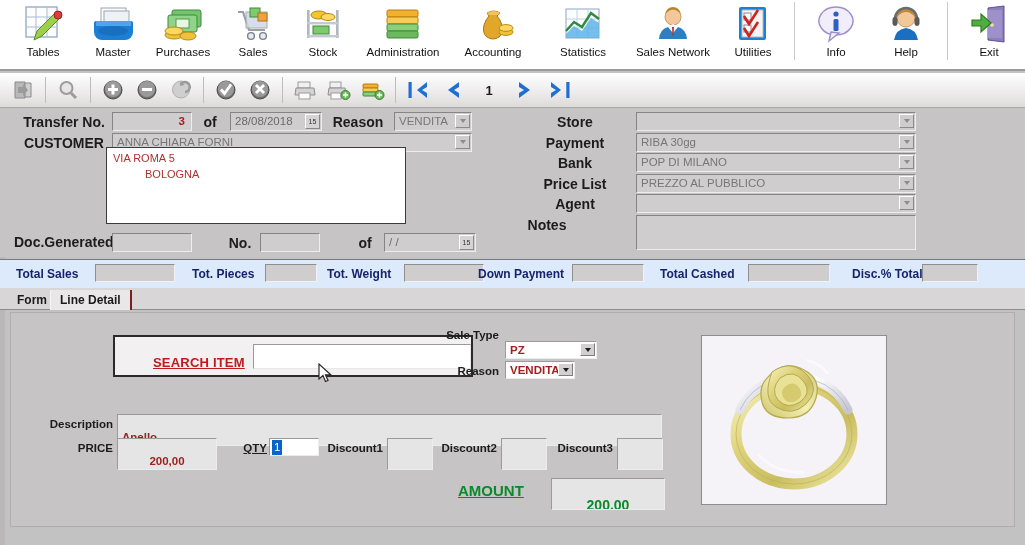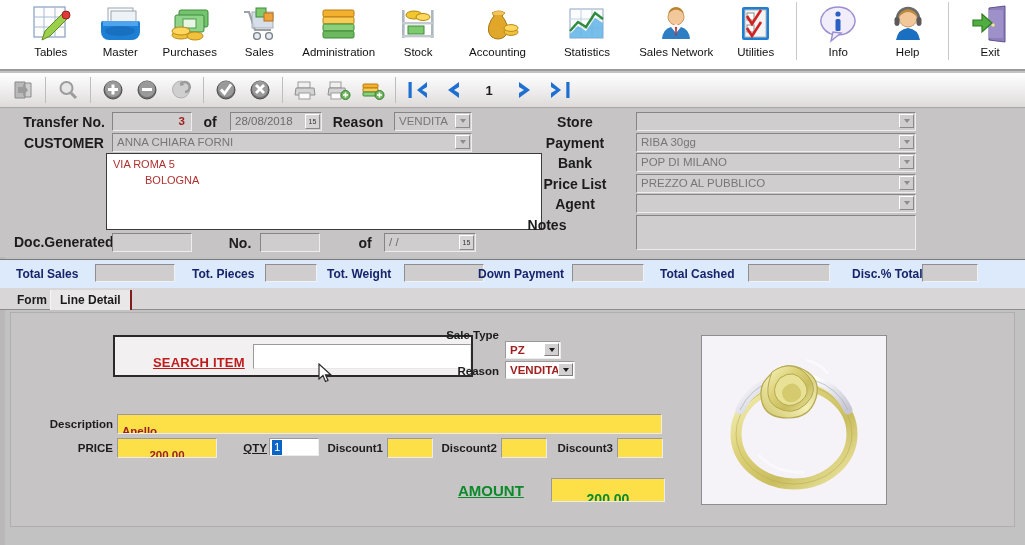--- a/index.html
+++ b/index.html
@@ -12,21 +12,21 @@
   }
   #app{position:relative;width:1025px;height:545px;}
 
   
   .ribbon{
     position:absolute;left:0;top:0;width:1025px;height:71px;
     background:#ffffff;
     border-bottom:2px solid #9a9a9a;
     box-sizing:border-box;
   }
-  .ribbon-inner{display:flex;align-items:flex-start;height:100%;padding-left:16px;}
+  .ribbon-inner{display:flex;align-items:flex-start;height:100%;padding-left:8px;}
   .rb-item{
     width:70px;height:69px;display:flex;flex-direction:column;
     align-items:center;justify-content:flex-start;padding-top:2px;
     box-sizing:border-box;cursor:default;
   }
   .rb-item.wide{width:90px;}
   .rb-ico{height:44px;display:flex;align-items:center;justify-content:center;}
   .rb-lbl{font-size:11.5px;color:#111;white-space:nowrap;line-height:12px;}
   .rb-sep{width:1px;height:58px;background:#c9c9c9;margin:2px 6px 0 6px;}
 
@@ -141,23 +141,23 @@
   .search-input{
     margin-left:8px;width:218px;height:25px;background:#ffffff;
     border:1px solid #9b9999;border-right-color:#e8e8e8;border-bottom-color:#e8e8e8;
     box-sizing:border-box;
   }
   .d-lbl{
     position:absolute;font-weight:bold;font-size:11.5px;color:#1c1c1c;
     text-align:right;line-height:16px;white-space:nowrap;
   }
   .d-fld{
-    position:absolute;box-sizing:border-box;background:#fde047;
+    position:absolute;box-sizing:border-box;background:#e5e5e5;
     border:1px solid #9b9999;border-right-color:#ececec;border-bottom-color:#ececec;
-    font-size:11.5px;padding:9px 4px;line-height:15px;overflow:hidden;white-space:nowrap;
+    font-size:11.5px;padding:15px 4px;line-height:15px;overflow:hidden;white-space:nowrap;
   }
   .d-fld.red{color:#a02020;font-weight:bold;}
   .d-fld.redc{color:#a02020;font-weight:bold;text-align:center;}
   .d-fld.greenc{color:#0a8a2a;font-weight:bold;text-align:center;font-size:14px;}
   .qtysel{
     position:absolute;box-sizing:border-box;background:#ffffff;
     border:1px solid #9b9999;border-right-color:#ececec;border-bottom-color:#ececec;
     font-size:11.5px;padding:1px 2px;line-height:15px;
   }
   .qtysel b{background:#0a64c8;color:#fff;font-weight:normal;padding:0 2px;display:inline-block;}
@@ -250,45 +250,45 @@
             <rect x="14" y="8" width="21" height="16" fill="#cfd9e6" opacity=".85" stroke="#9aa0a6"></rect>
             <rect x="18" y="4" width="10" height="9" fill="#7ecb6f" stroke="#3f8a3a"></rect>
             <rect x="26" y="9" width="9" height="8" fill="#f0a23c" stroke="#b8701a"></rect>
             <circle cx="19" cy="32" r="3.4" fill="#e7eaee" stroke="#79818c" stroke-width="1.4"></circle>
             <circle cx="31" cy="32" r="3.4" fill="#e7eaee" stroke="#79818c" stroke-width="1.4"></circle>
           </svg>
         </div>
         <div class="rb-lbl">Sales</div>
       </div>
 
-      <div class="rb-item wide">
-        <div class="rb-ico">
-          <svg width="44" height="40" viewBox="0 0 44 40">
-            <rect x="6" y="6" width="31" height="7" rx="1.5" fill="#f3b02c" stroke="#b97c12"></rect>
-            <rect x="6" y="13" width="31" height="7" rx="1.5" fill="#f8cc56" stroke="#b97c12"></rect>
-            <rect x="6" y="20" width="31" height="7" rx="1.5" fill="#8bcf7a" stroke="#3d8a36"></rect>
-            <rect x="6" y="27" width="31" height="7" rx="1.5" fill="#6cb85f" stroke="#3d8a36"></rect>
-          </svg>
-        </div>
-        <div class="rb-lbl">Administration</div>
-      </div>
-
       <div class="rb-item">
         <div class="rb-ico">
           <svg width="42" height="40" viewBox="0 0 42 40">
             <rect x="5" y="6" width="2.6" height="28" fill="#aeb6be"></rect>
             <rect x="34" y="6" width="2.6" height="28" fill="#aeb6be"></rect>
             <rect x="5" y="18" width="32" height="2.4" fill="#c2c9d1"></rect>
             <rect x="5" y="31" width="32" height="2.4" fill="#c2c9d1"></rect>
             <ellipse cx="17" cy="11" rx="8" ry="4" fill="#f2c62f" stroke="#b3860d"></ellipse>
             <ellipse cx="26" cy="13" rx="7" ry="3.5" fill="#ffd95e" stroke="#b3860d"></ellipse>
             <rect x="11" y="22" width="16" height="8" fill="#7ecb6f" stroke="#3f8a3a"></rect>
           </svg>
         </div>
         <div class="rb-lbl">Stock</div>
+      </div>
+
+      <div class="rb-item wide">
+        <div class="rb-ico">
+          <svg width="44" height="40" viewBox="0 0 44 40">
+            <rect x="6" y="6" width="31" height="7" rx="1.5" fill="#f3b02c" stroke="#b97c12"></rect>
+            <rect x="6" y="13" width="31" height="7" rx="1.5" fill="#f8cc56" stroke="#b97c12"></rect>
+            <rect x="6" y="20" width="31" height="7" rx="1.5" fill="#8bcf7a" stroke="#3d8a36"></rect>
+            <rect x="6" y="27" width="31" height="7" rx="1.5" fill="#6cb85f" stroke="#3d8a36"></rect>
+          </svg>
+        </div>
+        <div class="rb-lbl">Administration</div>
       </div>
 
       <div class="rb-item wide">
         <div class="rb-ico">
           <svg width="44" height="40" viewBox="0 0 44 40">
             <path d="M16 9 q7 -4 13 0 l-3 3 q3 3 5 9 q2 8 -3 12 q-6 4 -12 0 q-5 -4 -3 -12 q2 -6 5 -9 z" fill="#e0a72a" stroke="#a97712"></path>
             <path d="M16 9 q7 -4 13 0 l-2 2 h-9 z" fill="#f3c357"></path>
             <ellipse cx="35" cy="28" rx="7" ry="3.4" fill="#f0c23c" stroke="#b88a15"></ellipse>
             <ellipse cx="35" cy="24" rx="7" ry="3.4" fill="#ffd75e" stroke="#b88a15"></ellipse>
           </svg>
@@ -512,21 +512,21 @@
     </div>
 
     <div class="lbl" style="left:20px;top:26px;width:88px;">CUSTOMER</div>
     <div class="combo" style="left:112px;top:24px;width:360px;height:19px;">
       <div class="cbox">ANNA CHIARA FORNI</div>
       <div class="arrow">
           <i></i>
         </div>
     </div>
 
-    <div class="addrbox" style="left:106px;top:44px;width:436px;height:77px;">
+    <div class="addrbox" style="left:106px;top:38px;width:300px;height:77px;">
       <div>VIA ROMA 5</div>
       <div class="l2">BOLOGNA</div>
     </div>
 
     <div class="lbl" style="left:14px;top:125px;width:94px;">Doc.Generated</div>
     <div class="fld blank" style="left:112px;top:124px;width:80px;height:19px;"></div>
     <div class="lbl" style="left:224px;top:126px;width:32px;">No.</div>
     <div class="fld blank" style="left:260px;top:124px;width:60px;height:19px;"></div>
     <div class="lbl" style="left:352px;top:126px;width:26px;">of</div>
     <div class="fld" style="left:384px;top:124px;width:92px;height:19px;">/ /</div>
@@ -602,21 +602,21 @@
   </div>
 
   <div class="detail">
 
     <div class="searchbox">
       <span class="search-lbl">SEARCH ITEM</span>
       <input class="search-input" type="text" value="" placeholder="" style="">
     </div>
 
     <div class="d-lbl" style="left:418px;top:14px;width:70px;">Sale Type</div>
-    <div class="dcombo" style="left:494px;top:28px;width:56px;height:18px;">
+    <div class="dcombo" style="left:494px;top:28px;width:92px;height:18px;">
       <div class="cbox">PZ</div>
       <div class="arrow">
           <i></i>
         </div>
     </div>
     <div class="d-lbl" style="left:418px;top:50px;width:70px;">Reason</div>
     <div class="dcombo" style="left:494px;top:48px;width:70px;height:18px;">
       <div class="cbox">VENDITA</div>
       <div class="arrow">
           <i></i>

